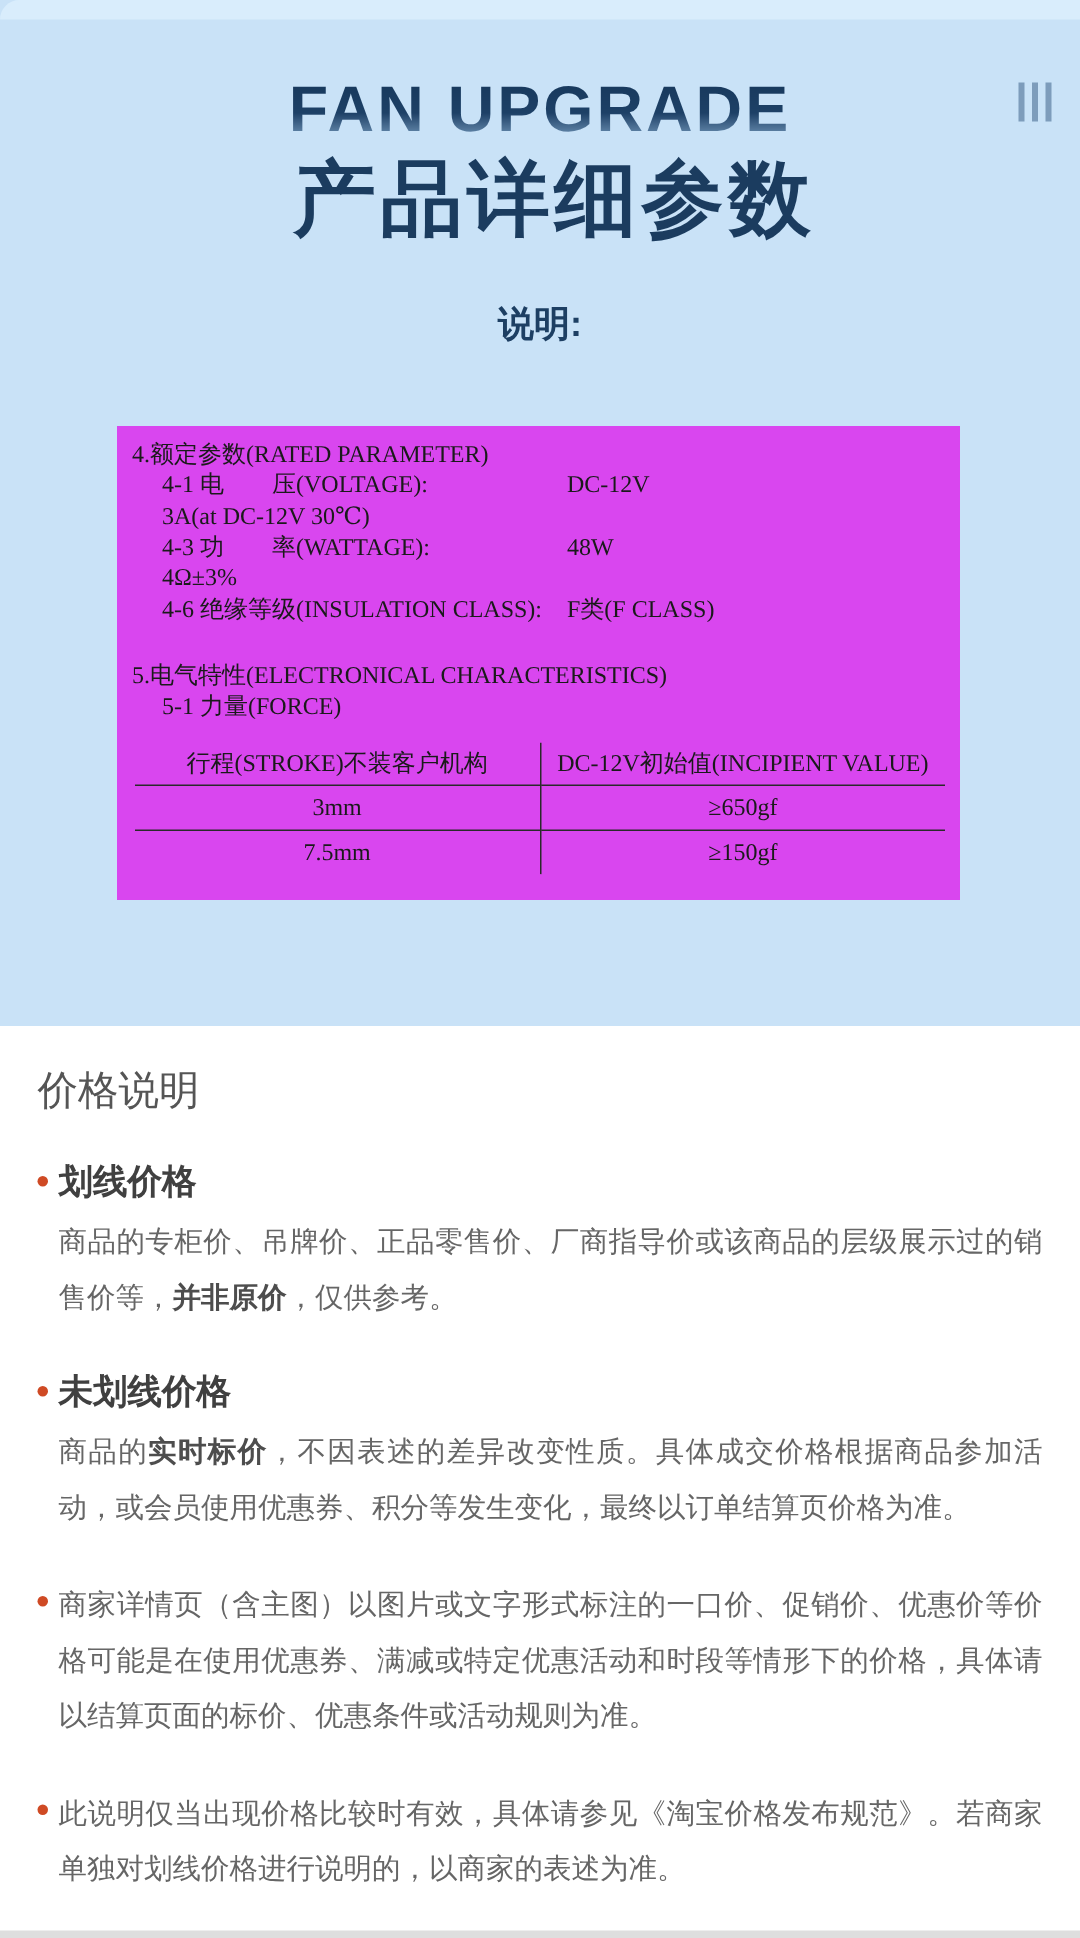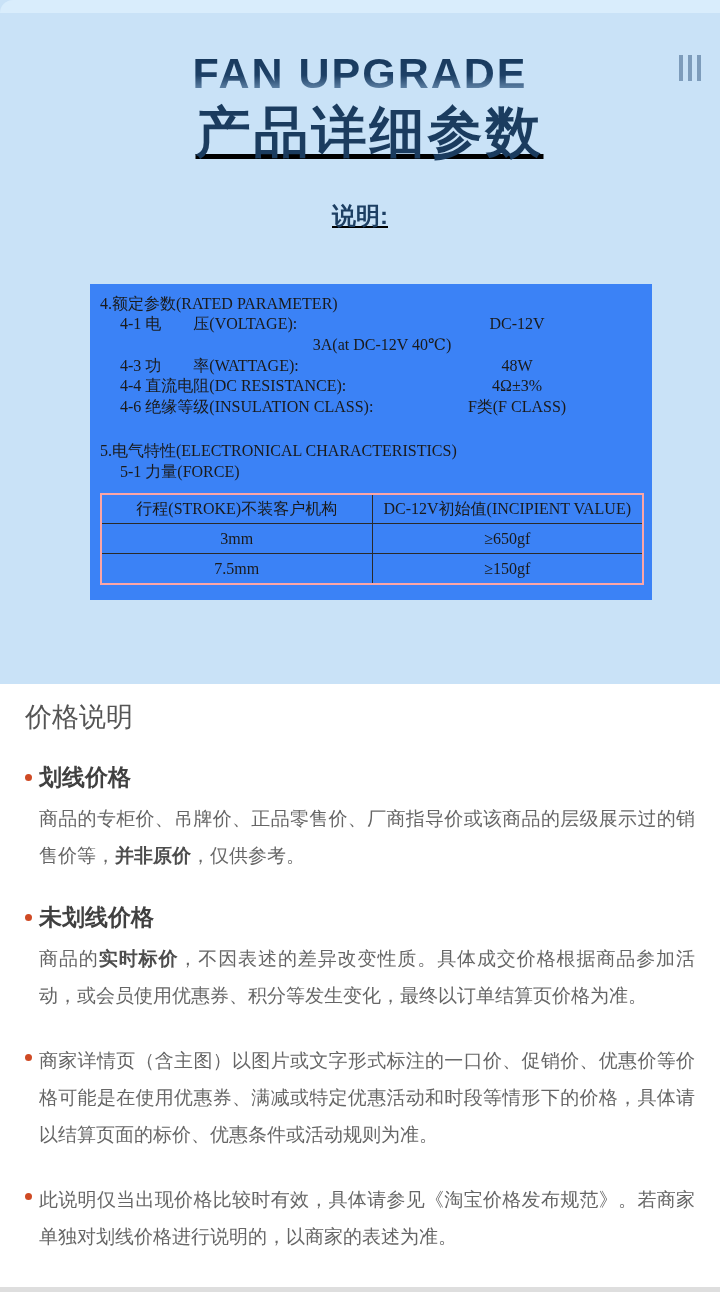--- a/index.html
+++ b/index.html
@@ -13,21 +13,20 @@
     background: #ffffff;
     overflow: hidden;
   }
 
   
   .hero {
     position: relative;
     width: 720px;
     height: 852px;
     background: #c9e2f7;
-    text-decoration: underline;
   }
   .hero-topstrip {
     position: absolute;
     top: 0; left: 0; right: 0;
     height: 13px;
     background: #d9edfc;
     border-top-left-radius: 14px;
   }
   .hero-inner { position: relative; padding-top: 50px; text-align: center; }
 
@@ -65,60 +64,60 @@
     right: 19px;
     display: flex;
     gap: 5px;
     height: 26px;
   }
   .menu-bars .bar { width: 4px; height: 26px; background: #7d9cbb; }
 
   
   .spec-box {
     position: absolute;
-    left: 90px;
+    left: 78px;
     top: 284px;
     width: 562px;
     height: 316px;
-    background: #3b82f6;
+    background: #d946ef;
     font-family: "Liberation Serif", "DejaVu Serif", serif;
     color: #1a1a1a;
     padding: 9px 8px 0 10px;
     font-size: 16px;
   }
   .spec-heading { line-height: 21px; white-space: pre; }
   .spec-row { display: flex; line-height: 20.8px; padding-left: 20px; white-space: pre; }
   .spec-row .spec-label { width: 270px; flex: 0 0 270px; }
-  .spec-row .spec-value { flex: 1; text-align: center; }
+  .spec-row .spec-value { flex: 1; }
   .spec-sec5 { margin-top: 22px; }
   .spec-subheading { line-height: 22px; padding-left: 20px; white-space: pre; }
 
   .force-table {
     margin-top: 10px;
     border-collapse: collapse;
     width: 544px;
     table-layout: fixed;
   }
   .force-table td {
     border: 1px solid #2a2a2a;
     text-align: center;
     height: 30px;
     font-size: 16px;
   }
-  .force-table { border: 2px solid #fca5a5; }
+  .force-table { border: 2px solid #d946ef; }
 
   
   .price-section {
     position: absolute;
     top: 684px;
     left: 0;
     width: 720px;
     height: 603px;
     background: #ffffff;
-    padding: 16px 25px 0 25px;
+    padding: 26px 25px 0 25px;
     color: #666666;
   }
   .price-title {
     font-size: 27px;
     color: #555555;
     line-height: 34px;
   }
   .price-item { display: flex; margin-top: 28px; }
   .price-item .dot {
     flex: 0 0 7px;
@@ -172,28 +171,27 @@
     </div>
 
     <div class="spec-box">
       <div class="spec-heading">4.额定参数(RATED PARAMETER)</div>
 
       <div class="spec-row">
         <span class="spec-label">4-1 电　　压(VOLTAGE):</span>
         <span class="spec-value">DC-12V</span>
       </div>
       <div class="spec-row">
-        <span class="spec-value">3A(at DC-12V 40℃)</span>
+        <span class="spec-value">3A(at DC-12V 30℃)</span>
       </div>
       <div class="spec-row">
         <span class="spec-label">4-3 功　　率(WATTAGE):</span>
         <span class="spec-value">48W</span>
       </div>
       <div class="spec-row">
-        <span class="spec-label">4-4 直流电阻(DC RESISTANCE):</span>
         <span class="spec-value">4Ω±3%</span>
       </div>
       <div class="spec-row">
         <span class="spec-label">4-6 绝缘等级(INSULATION CLASS):</span>
         <span class="spec-value">F类(F CLASS)</span>
       </div>
 
       <div class="spec-sec5">
         <div class="spec-heading">5.电气特性(ELECTRONICAL CHARACTERISTICS)</div>
         <div class="spec-subheading">5-1 力量(FORCE)</div>

